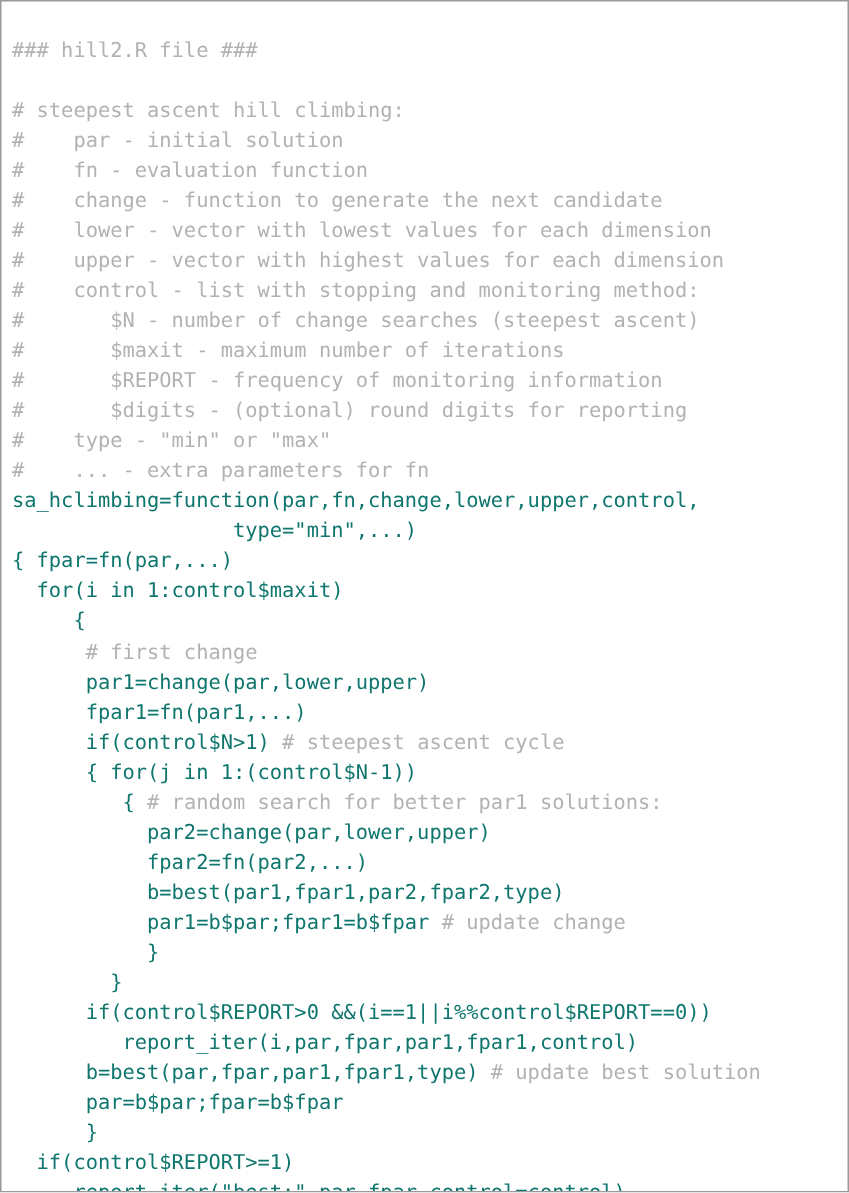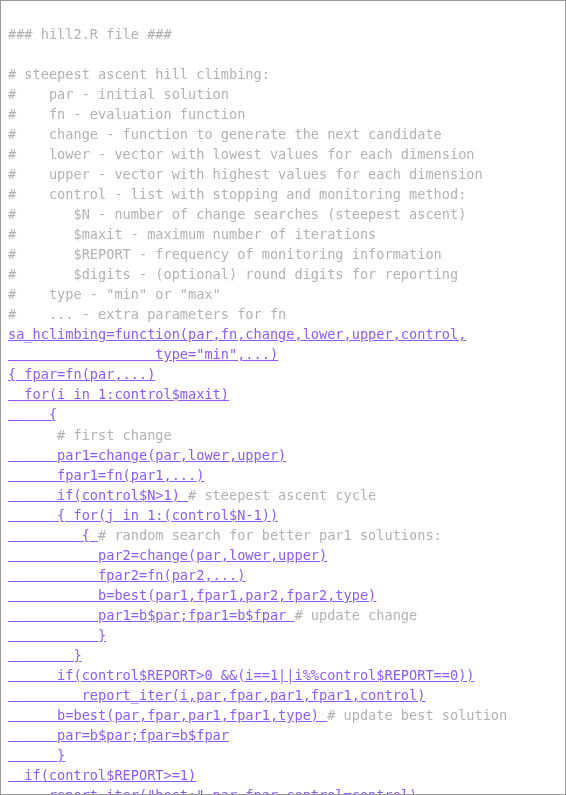--- a/index.html
+++ b/index.html
@@ -41,18 +41,18 @@
   .code {
     color: #1d1d1d;
   }
   .cmt {
     color: #b2b2b2;
   }
   .blank {
     color: transparent;
   }
 </style>
-<style>.code{color:#8b5cf6;text-decoration:underline;}.cmt{color:#b2b2b2;}</style></head>
+<style>.code{color:#0f766e;}.cmt{color:#b2b2b2;}</style></head>
 <body>
 
 <div id="listing-frame" style="background: rgb(255, 255, 255); border-color: rgb(154, 154, 154);">
   <pre id="code-block" style="color: rgb(29, 29, 29);"><span class="ln"><span class="cmt">### hill2.R file ###</span></span><span class="ln"><span class="blank"></span>&nbsp;</span><span class="ln"><span class="cmt"># steepest ascent hill climbing:</span></span><span class="ln"><span class="cmt">#    par - initial solution</span></span><span class="ln"><span class="cmt">#    fn - evaluation function</span></span><span class="ln"><span class="cmt">#    change - function to generate the next candidate</span></span><span class="ln"><span class="cmt">#    lower - vector with lowest values for each dimension</span></span><span class="ln"><span class="cmt">#    upper - vector with highest values for each dimension</span></span><span class="ln"><span class="cmt">#    control - list with stopping and monitoring method:</span></span><span class="ln"><span class="cmt">#       $N - number of change searches (steepest ascent)</span></span><span class="ln"><span class="cmt">#       $maxit - maximum number of iterations</span></span><span class="ln"><span class="cmt">#       $REPORT - frequency of monitoring information</span></span><span class="ln"><span class="cmt">#       $digits - (optional) round digits for reporting</span></span><span class="ln"><span class="cmt">#    type - "min" or "max"</span></span><span class="ln"><span class="cmt">#    ... - extra parameters for fn</span></span><span class="ln"><span class="code">sa_hclimbing=function(par,fn,change,lower,upper,control,</span></span><span class="ln"><span class="code">                  type="min",...)</span></span><span class="ln"><span class="code">{ fpar=fn(par,...)</span></span><span class="ln"><span class="code">  for(i in 1:control$maxit)</span></span><span class="ln"><span class="code">     {</span></span><span class="ln"><span class="cmt">      # first change</span></span><span class="ln"><span class="code">      par1=change(par,lower,upper)</span></span><span class="ln"><span class="code">      fpar1=fn(par1,...)</span></span><span class="ln"><span class="code">      if(control$N&gt;1) </span><span class="cmt"># steepest ascent cycle</span></span><span class="ln"><span class="code">      { for(j in 1:(control$N-1))</span></span><span class="ln"><span class="code">         { </span><span class="cmt"># random search for better par1 solutions:</span></span><span class="ln"><span class="code">           par2=change(par,lower,upper)</span></span><span class="ln"><span class="code">           fpar2=fn(par2,...)</span></span><span class="ln"><span class="code">           b=best(par1,fpar1,par2,fpar2,type)</span></span><span class="ln"><span class="code">           par1=b$par;fpar1=b$fpar </span><span class="cmt"># update change</span></span><span class="ln"><span class="code">           }</span></span><span class="ln"><span class="code">        }</span></span><span class="ln"><span class="code">      if(control$REPORT&gt;0 &amp;&amp;(i==1||i%%control$REPORT==0))</span></span><span class="ln"><span class="code">         report_iter(i,par,fpar,par1,fpar1,control)</span></span><span class="ln"><span class="code">      b=best(par,fpar,par1,fpar1,type) </span><span class="cmt"># update best solution</span></span><span class="ln"><span class="code">      par=b$par;fpar=b$fpar</span></span><span class="ln"><span class="code">      }</span></span><span class="ln"><span class="code">  if(control$REPORT&gt;=1)</span></span><span class="ln"><span class="code">     report_iter("best:",par,fpar,control=control)</span></span></pre>
 </div>
 
 </body></html>

